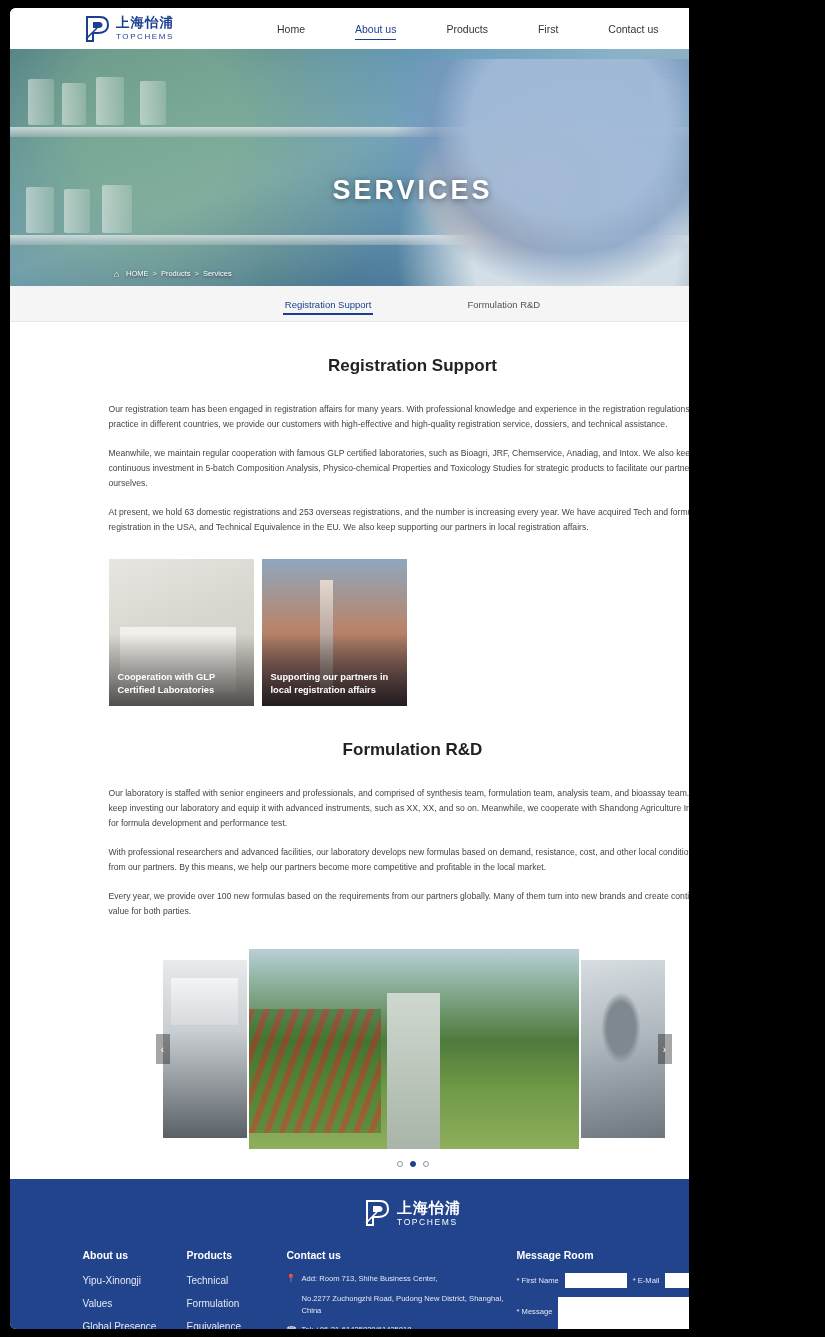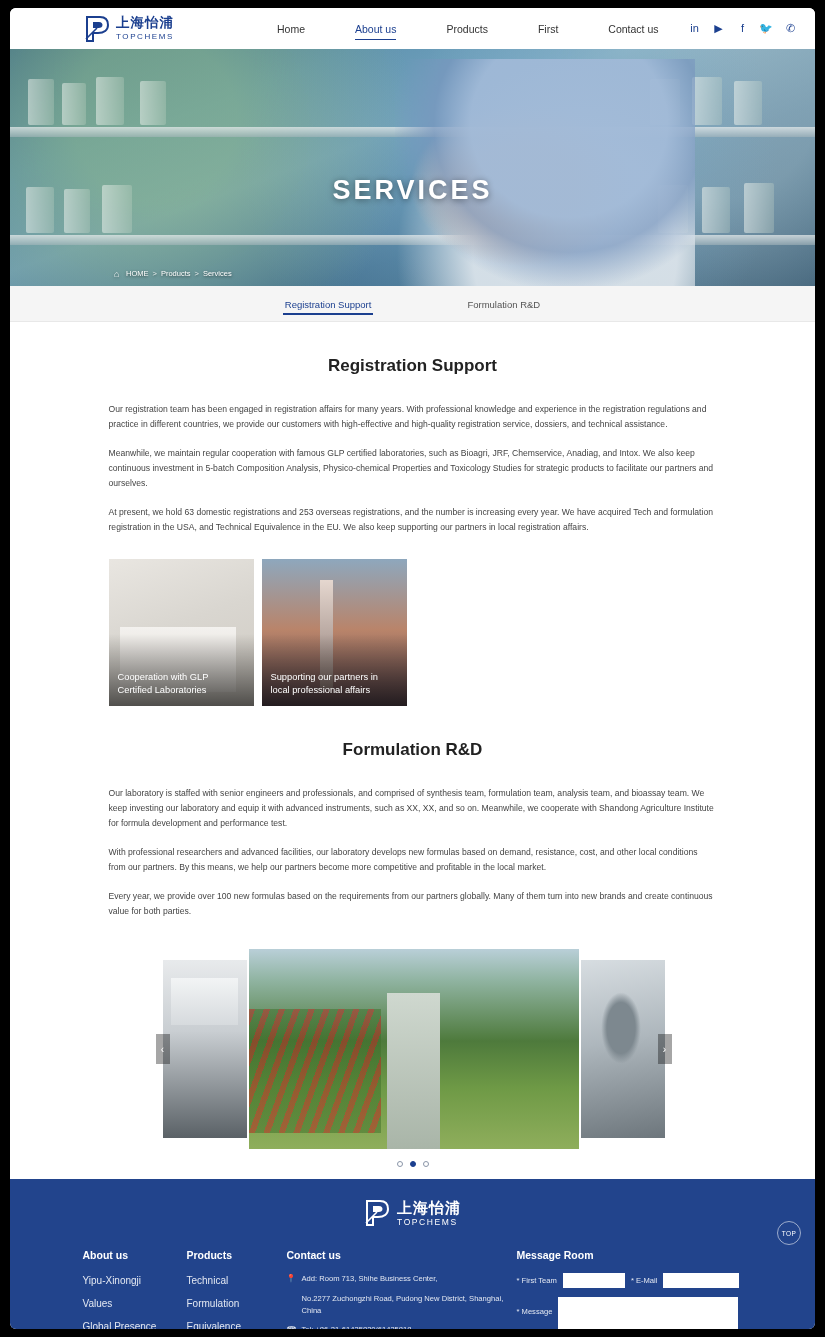--- a/index.html
+++ b/index.html
@@ -2,21 +2,21 @@
 <html><head>
 <meta charset="utf-8">
 <style>
   * { box-sizing: border-box; }
   html, body {
     margin: 0; padding: 0;
     background: #000;
     font-family: "Liberation Sans", sans-serif;
   }
   #page {
-    width: 825px; height: 1337px;
+    width: 689px; height: 1337px;
     position: relative;
     background: #000;
     overflow: hidden;
   }
   #frame {
     position: absolute;
     left: 10px; top: 8px;
     width: 805px; height: 1321px;
     background: #ffffff;
     border-radius: 6px;
@@ -204,21 +204,21 @@
   .card .cimg { position: absolute; inset: 0; }
   .card .cgrad {
     position: absolute; left: 0; right: 0; bottom: 0; height: 72px;
     background: linear-gradient(to bottom, rgba(0,0,0,0), rgba(0,0,0,0.62));
   }
   .card .clabel {
     position: absolute;
     left: 9px; right: 9px; bottom: 10px;
     color: #fff;
     font-size: 9.3px;
-    font-weight: normal;
+    font-weight: bold;
     line-height: 1.35;
   }
   .c1 .cimg { background:
       linear-gradient(135deg, #4e3a2c 0%, #6b5342 40%, #3b2c22 100%);
   }
   .c1 .cimg:after {
     content: "";
     position: absolute; left: 18%; top: 26%; width: 58%; height: 38%;
     background: linear-gradient(160deg, #c8cdd2, #8d949c);
     border-radius: 3px;
@@ -487,21 +487,21 @@
 
       <div class="cards">
         <div class="card c2">
           <div class="cimg"></div>
           <div class="cgrad"></div>
           <div class="clabel">Cooperation with GLP Certified Laboratories</div>
         </div>
         <div class="card c4">
           <div class="cimg"></div>
           <div class="cgrad"></div>
-          <div class="clabel">Supporting our partners in local professional affairs</div>
+          <div class="clabel">Supporting our partners in local registration affairs</div>
         </div>
       </div>
 
       <div class="section-title">Formulation R&amp;D</div>
       <p class="para">Our laboratory is staffed with senior engineers and professionals, and comprised of synthesis team, formulation team, analysis team, and bioassay team. We keep investing our laboratory and equip it with advanced instruments, such as XX, XX, and so on. Meanwhile, we cooperate with Shandong Agriculture Institute for formula development and performance test.</p>
       <p class="para">With professional researchers and advanced facilities, our laboratory develops new formulas based on demand, resistance, cost, and other local conditions from our partners. By this means, we help our partners become more competitive and profitable in the local market.</p>
       <p class="para">Every year, we provide over 100 new formulas based on the requirements from our partners globally. Many of them turn into new brands and create continuous value for both parties.</p>
 
       <div class="carousel">
         <div class="slide s-left">
@@ -570,21 +570,21 @@
           <div class="contact-row">
             <span class="ci">☎</span>
             <span>Tel: +86-21-61435820/61435818</span>
           </div>
 
         </div>
 
         <div class="fcol message">
           <h4>Message Room</h4>
           <div class="msg-row">
-            <span class="msg-label">* First Team</span>
+            <span class="msg-label">* First Name</span>
             <input class="msg-input" type="text" value="" placeholder="" style="">
             <span class="msg-label">* E-Mail</span>
             <input class="msg-input email" type="text" value="" placeholder="" style="">
           </div>
           <div class="msg-row" style="align-items:flex-start;">
             <span class="msg-label" style="margin-top:10px;">* Message</span>
             <textarea class="msg-textarea" placeholder="" style=""></textarea>
           </div>
 
         </div>

